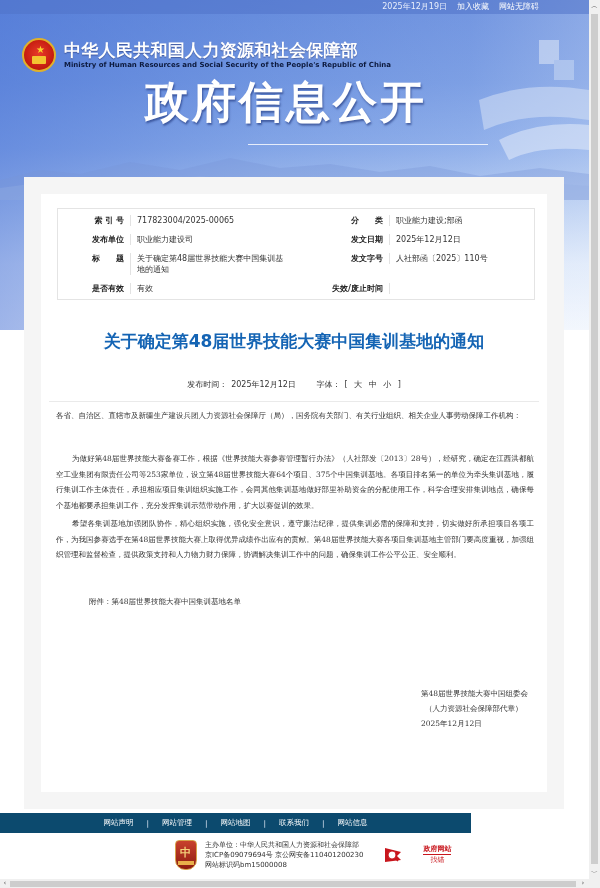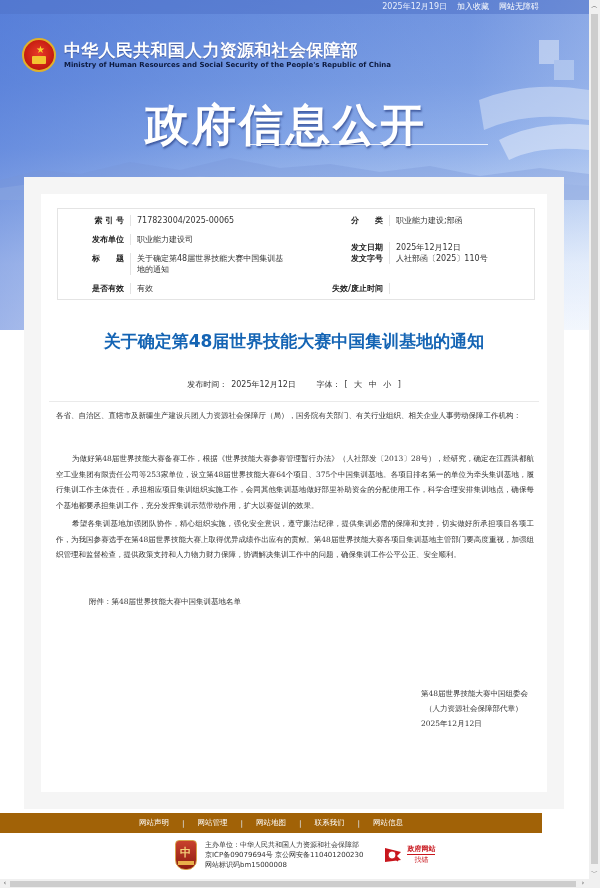--- a/index.html
+++ b/index.html
@@ -22,21 +22,21 @@
   .topbar-link { color: #ffffff; cursor: pointer; }
 
   .logo-wrap { position: absolute; left: 22px; top: 38px; display: flex; align-items: center; gap: 8px; }
   .emblem { width: 34px; height: 34px; border-radius: 50%; background: radial-gradient(circle at 50% 45%, #e83a2a 0%, #c81e12 60%, #a61208 100%); border: 2px solid #e0b12a; position: relative; }
   .emblem .star { position: absolute; left: 12px; top: 5px; color: #f8d22a; font-size: 10px; line-height: 10px; }
   .emblem .gate { position: absolute; left: 8px; top: 16px; width: 14px; height: 8px; background: #f3c531; border-radius: 1px; }
   .logo-text .cn { color: #ffffff; font-size: 17px; font-weight: bold; letter-spacing: 0.3px; text-shadow: 0 1px 1px rgba(0,0,50,0.35); line-height: 20px; }
   .logo-text .en { color: #0d1a3e; font-size: 7px; font-weight: bold; line-height: 10px; }
 
   .big-title { position: absolute; left: 145px; top: 75px; font-size: 44px; font-weight: bold; color: #ffffff; letter-spacing: 3px;
-    text-shadow: 1px 2px 2px rgba(20,40,110,0.55); line-height: 54px; margin-top: 23px; }
+    text-shadow: 1px 2px 2px rgba(20,40,110,0.55); line-height: 54px; }
   .title-underline { position: absolute; left: 248px; top: 144px; width: 240px; height: 1px; background: rgba(255,255,255,0.8); }
 
   
   .card { position: absolute; left: 24px; top: 177px; width: 540px; height: 632px; background: #f5f5f5; }
   .card-inner { position: absolute; left: 17px; top: 17px; width: 506px; height: 598px; background: #ffffff; }
 
   .meta { position: absolute; left: 16px; top: 14px; width: 478px; height: 92px; border: 1px solid #e4e4e4; background: #fff; padding-left: 31px; }
   .meta-row { position: absolute; left: 0; display: flex; font-size: 8px; line-height: 11px; color: #333; }
   .meta-label { font-weight: bold; color: #222; text-align: right; padding-right: 6px; border-right: 1px solid #e2e2e2; }
   .meta-val { padding-left: 6px; }
@@ -56,30 +56,30 @@
   .salutation { top: 214px; }
   .para1 { top: 257px; text-indent: 16px; }
   .para2 { top: 322px; text-indent: 16px; }
   .attachment { top: 400px; left: 48px; }
   .signature { position: absolute; left: 380px; top: 480px; font-family: "DejaVu Serif", "Liberation Serif", serif; font-size: 7.5px; line-height: 15px; color: #333; }
   .sig1 { display: block; margin-top: 12px; }
   .sig2 { display: block; padding-left: 4px; }
   .sig3 { display: block; }
 
   
-  .footer-nav { position: absolute; left: 0; top: 813px; width: 542px; height: 20px; background: #a16207; display: flex; justify-content: center; align-items: center; font-size: 7.5px; color: #ffffff; }
+  .footer-nav { position: absolute; left: 0; top: 813px; width: 471px; height: 20px; background: #0c4a6e; display: flex; justify-content: center; align-items: center; font-size: 7.5px; color: #ffffff; }
   .footer-nav a { color: #ffffff; text-decoration: none; cursor: pointer; }
   .footer-nav .sep { margin: 0 13px; color: #dfe9f6; }
 
   .footer-info { position: absolute; left: 175px; top: 840px; display: flex; align-items: center; gap: 8px; }
   .badge-icon { width: 22px; height: 30px; border-radius: 4px 4px 10px 10px; background: linear-gradient(180deg, #c8412c, #8e1c10); border: 1px solid #d7a34b; position: relative; }
   .badge-icon::after { content: "中"; position: absolute; left: 4px; top: 4px; font-size: 11px; color: #f4d27a; font-weight: bold; }
   .badge-icon .ribbon { position: absolute; left: 2px; bottom: 4px; width: 16px; height: 4px; background: #e8b04a; }
   .footer-lines { font-size: 7px; line-height: 10px; color: #333; }
-  .jiucuo { display: flex; align-items: center; gap: 4px; margin-left: 12px; cursor: pointer; }
+  .jiucuo { display: flex; align-items: center; gap: 20px; margin-left: 12px; cursor: pointer; }
   .jiucuo-icon { width: 20px; height: 18px; position: relative; }
   .jiucuo-text .t1 { font-size: 7px; font-weight: bold; color: #c8161d; border-bottom: 1px solid #c8161d; line-height: 9px; }
   .jiucuo-text .t2 { font-size: 7px; color: #c8161d; text-align: center; line-height: 10px; }
 
   
   .vscroll { position: absolute; left: 589px; top: 0; width: 11px; height: 879px; background: #f0f0f0; }
   .vscroll .thumb { position: absolute; left: 2px; top: 14px; width: 7px; height: 850px; background: #cdcdcd; }
   .vscroll .arrow-up, .vscroll .arrow-down { position: absolute; left: 0; width: 11px; height: 12px; font-size: 7px; color: #555; text-align: center; line-height: 12px; }
   .vscroll .arrow-up { top: 0; }
   .vscroll .arrow-down { bottom: 0; }
@@ -140,21 +140,21 @@
         </div>
         <div class="meta-row col-right" style="top:6px;">
           <span class="meta-label">分　　类</span>
           <span class="meta-val">职业能力建设;部函</span>
         </div>
 
         <div class="meta-row col-left" style="top:25px;">
           <span class="meta-label">发布单位</span>
           <span class="meta-val">职业能力建设司</span>
         </div>
-        <div class="meta-row col-right" style="top:25px;margin-top:8px;">
+        <div class="meta-row col-right" style="top:25px;">
           <span class="meta-label">发文日期</span>
           <span class="meta-val">2025年12月12日</span>
         </div>
 
         <div class="meta-row col-left" style="top:44px;">
           <span class="meta-label">标　　题</span>
           <span class="meta-val">关于确定第48届世界技能大赛中国集训基地的通知</span>
         </div>
         <div class="meta-row col-right" style="top:44px;">
           <span class="meta-label">发文字号</span>

